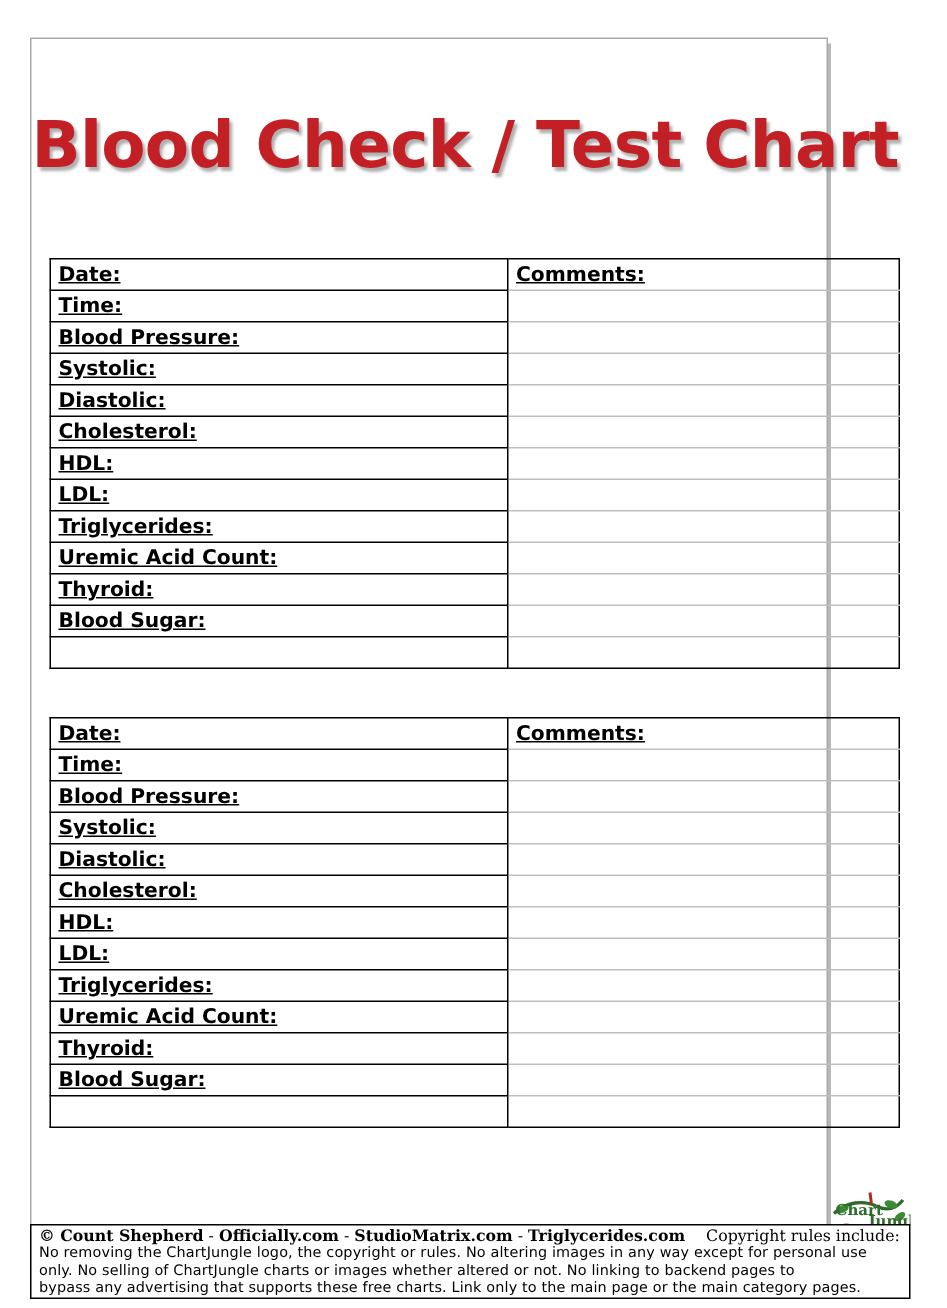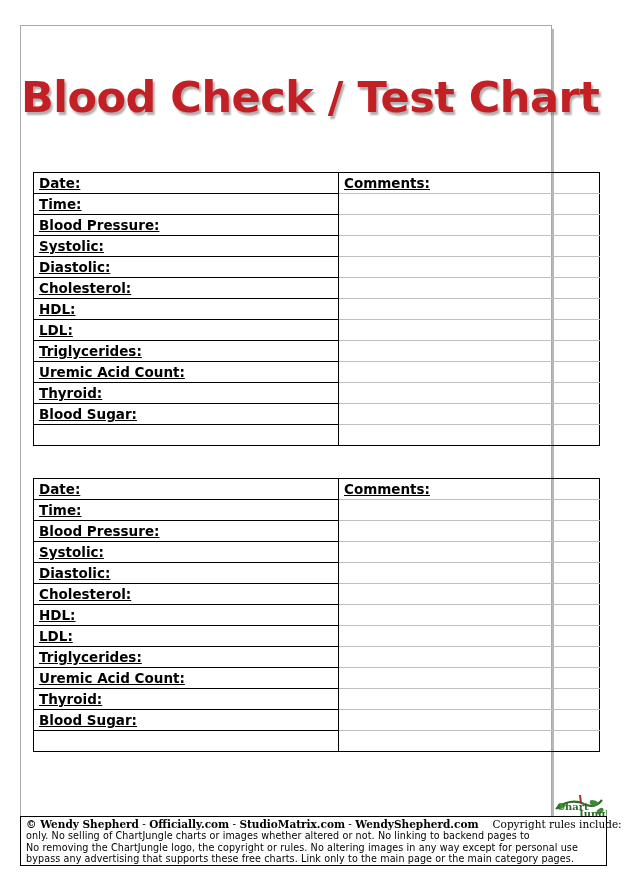--- a/index.html
+++ b/index.html
@@ -297,19 +297,19 @@
       <text x="29" y="26" font-family="DejaVu Serif, serif" font-size="10" font-weight="bold" fill="#2e6b2a">Jungle</text>
       <path d="M10 27 C14 24, 20 26, 22 31" stroke="#b02a22" stroke-width="1.6" fill="none"></path>
       <path d="M22 31 C24 36, 20 40, 15 39" stroke="#c9a227" stroke-width="1.6" fill="none"></path>
       <path d="M30 30 C34 28, 38 31, 38 35" stroke="#c9a227" stroke-width="1.6" fill="none"></path>
       <circle cx="13" cy="29" r="1.6" fill="#b02a22"></circle>
       <circle cx="36" cy="33" r="1.4" fill="#c9a227"></circle>
     </svg>
   </div>
 
   <div class="copyright">
-    <div class="cr-line1"><span class="b">© </span><span class="b">Wendy Shepherd</span><span class="n"> - </span><span class="b">Officially.com</span><span class="n"> - </span><span class="b">StudioMatrix.com</span><span class="n"> - </span><span class="b">WendyShepherd.com</span><span class="tail">Copyright rules include:</span></div>
+    <div class="cr-line1"><span class="b">© </span><span class="b">Count Shepherd</span><span class="n"> - </span><span class="b">Officially.com</span><span class="n"> - </span><span class="b">StudioMatrix.com</span><span class="n"> - </span><span class="b">Triglycerides.com</span><span class="tail">Copyright rules include:</span></div>
+    <div class="cr-body">No removing the ChartJungle logo, the copyright or rules. No altering images in any way except for personal use</div>
     <div class="cr-body">only. No selling of ChartJungle charts or images whether altered or not. No linking to backend pages to</div>
-    <div class="cr-body">No removing the ChartJungle logo, the copyright or rules. No altering images in any way except for personal use</div>
     <div class="cr-body">bypass any advertising that supports these free charts. Link only to the main page or the main category pages.</div>
   </div>
 
 </div>
 
 </body></html>

